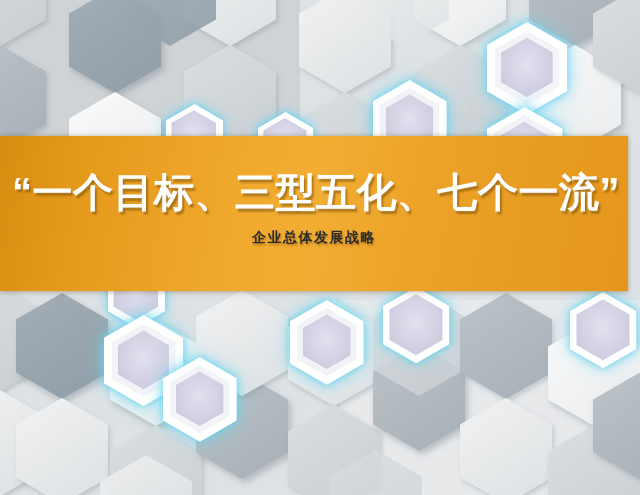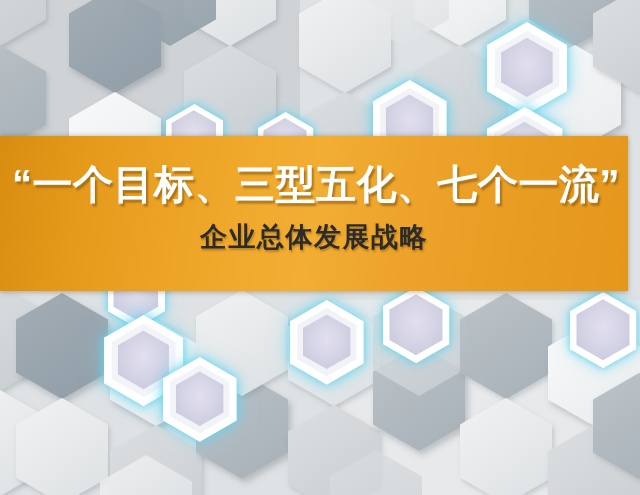--- a/index.html
+++ b/index.html
@@ -59,21 +59,21 @@
     color: #ffffff;
     letter-spacing: 0.5px;
     white-space: nowrap;
     text-shadow: 2px 3px 2px rgba(120,78,8,0.55),
                  0 1px 0 rgba(255,255,255,0.25);
   }
 
   #subtitle {
     margin: 14px 0 12px 0;
     padding: 0;
-    font-size: 27px;
+    font-size: 14px;
     line-height: 1.2;
     font-weight: bold;
     color: #2b2b2b;
     letter-spacing: 1.5px;
     white-space: nowrap;
     text-shadow: 1px 2px 2px rgba(120,78,8,0.45);
   }
 </style>
 </head>
 <body>

